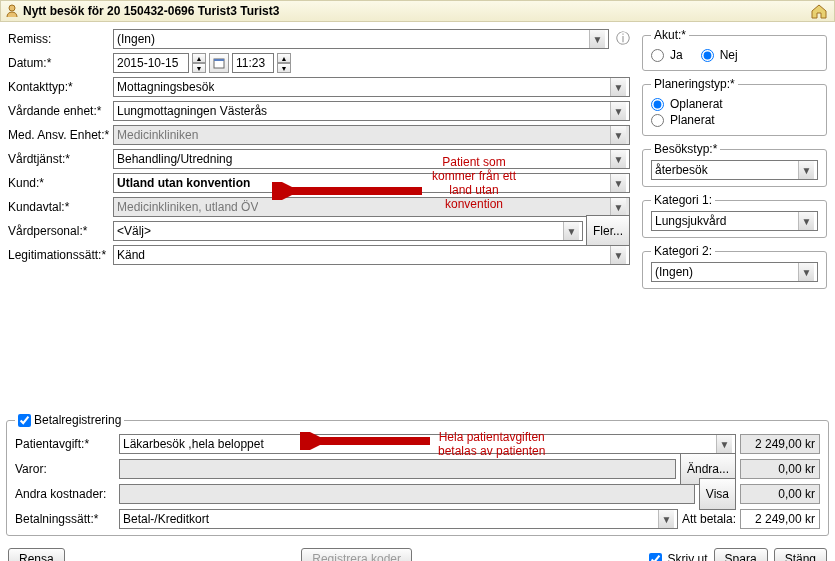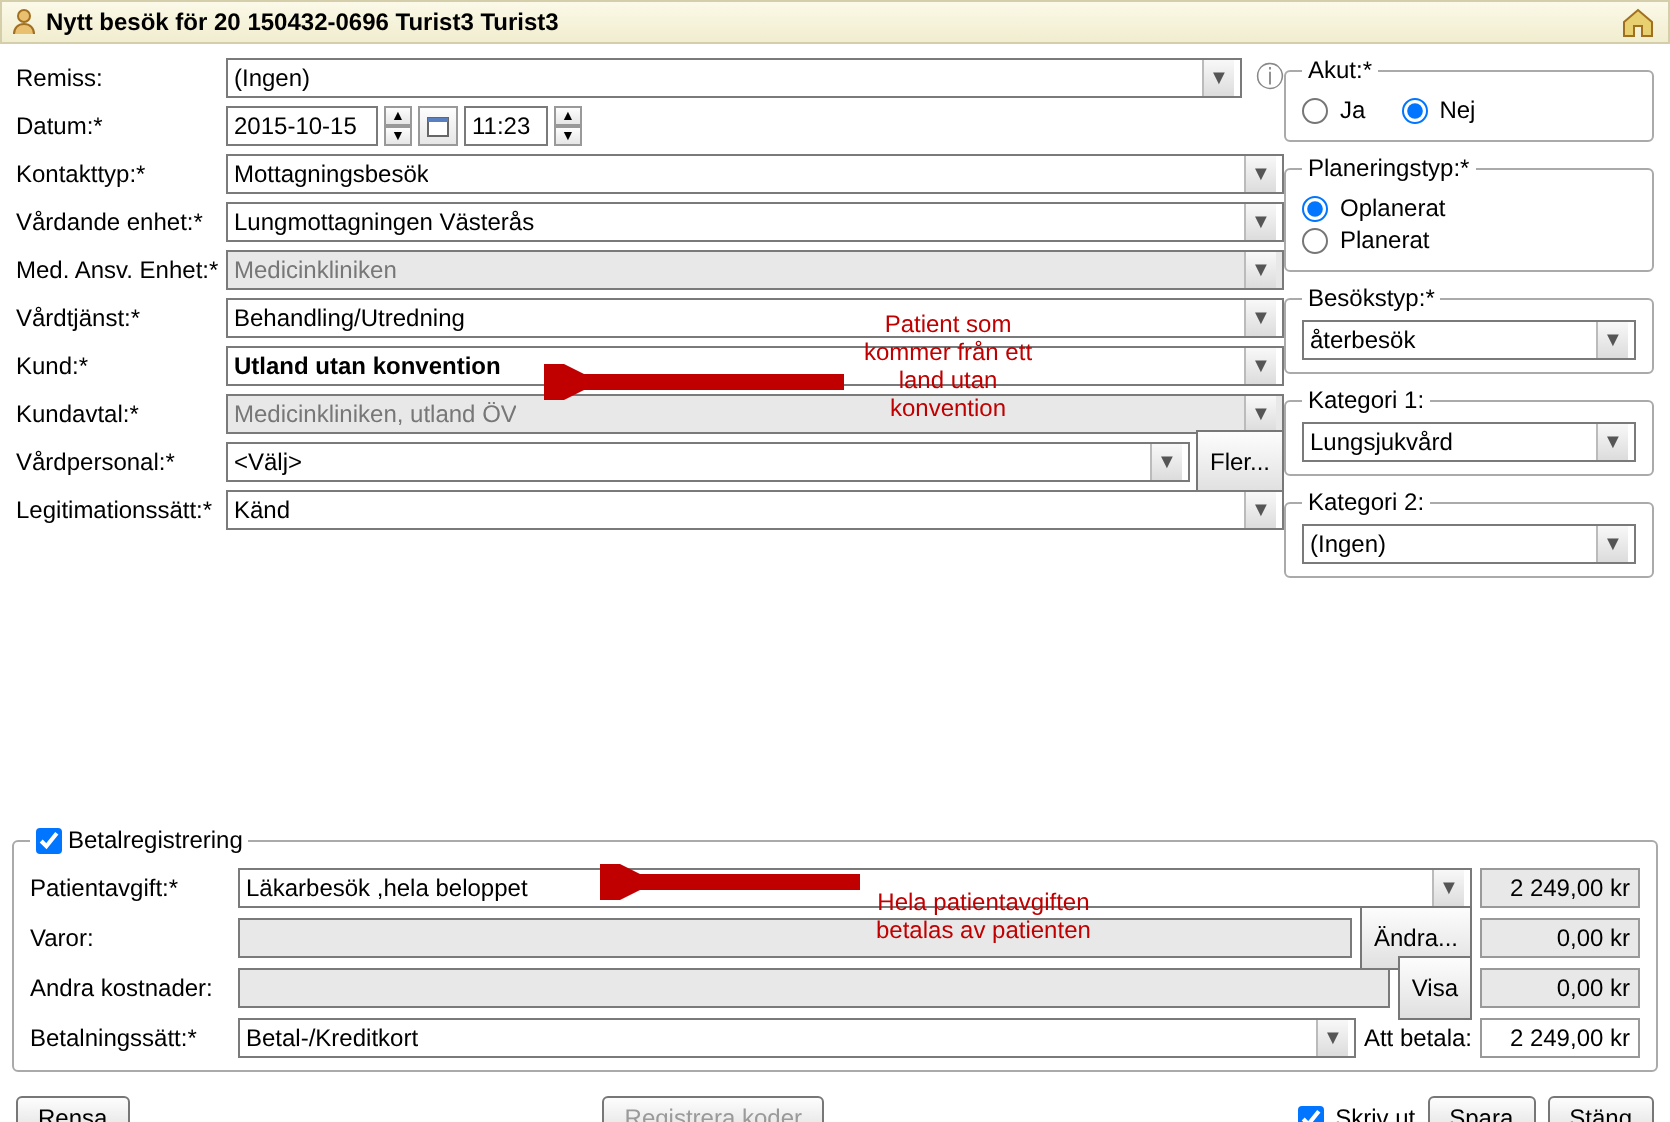--- a/index.html
+++ b/index.html
@@ -1,21 +1,21 @@
 <!DOCTYPE html>
 <html><head>
 <meta charset="utf-8">
 <style>
 *{box-sizing:border-box;margin:0;padding:0;font-family:Arial,Helvetica,sans-serif;font-size:12px}
 body{background:#fff;width:835px;height:561px;position:relative}
 .title-bar{background:linear-gradient(#fbf9e8,#f1edcf);border:1px solid #d4ceab;height:22px;display:flex;align-items:center;padding:0 4px;font-weight:bold}
 .title-bar .person-icon{margin-right:4px;display:inline-flex}
 .title-bar .spacer{flex:1}
 .home-btn{width:22px;height:20px;display:flex;align-items:center;justify-content:center}
-.form-area{padding:6px 8px;display:flex;gap:0}
+.form-area{padding:6px 8px;display:flex;gap:12px}
 .left-col{flex:1}
 .right-col{width:185px}
 .row{display:flex;align-items:center;margin-bottom:2px;height:22px}
 .lbl{width:105px;color:#000}
 .ctrl-wrap{flex:1;display:flex;gap:3px;align-items:center}
 .select,.txtinput{height:20px;border:1px solid #7a7a7a;background:#fff;padding:0 3px;display:flex;align-items:center;justify-content:space-between}
 .select .sval{white-space:nowrap;overflow:hidden;text-overflow:clip}
 .select .dd{width:16px;text-align:center;font-size:10px;color:#555;border-left:1px solid #bbb;background:linear-gradient(#f8f8f8,#dcdcdc);height:100%;display:flex;align-items:center;justify-content:center}
 .disabled{background:#e8e8e8;color:#777}
 .txtinput input{border:none;outline:none;width:100%;font-size:12px;background:transparent}
@@ -292,16 +292,16 @@
 <div class="arrow" style="left:300px;top:432px">
   <svg width="130" height="18">
       <defs>
         <marker id="ah2" markerWidth="10" markerHeight="10" refX="2" refY="5" orient="auto">
           <path d="M10 0 L0 5 L10 10 Z" fill="#c00000"></path>
         </marker>
       </defs>
       <line x1="130" y1="9" x2="12" y2="9" stroke="#c00000" stroke-width="8" marker-end="url(#ah2)"></line>
     </svg>
 </div>
-<div class="annotation" style="left:438px;top:444px">
+<div class="annotation" style="left:438px;top:430px">
   <div>Hela patientavgiften</div>
   <div>betalas av patienten</div>
 </div>
 
 </body></html>

